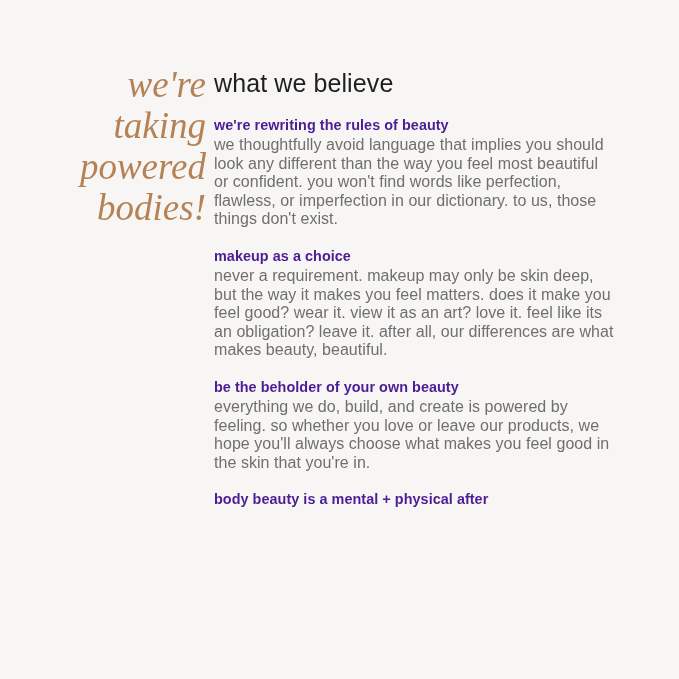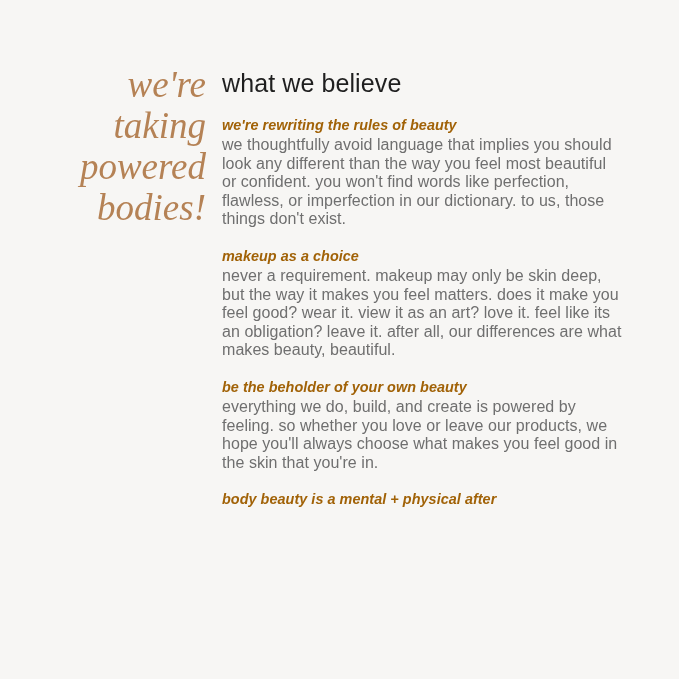--- a/index.html
+++ b/index.html
@@ -42,48 +42,47 @@
     line-height: 41px;
     letter-spacing: 0px;
   }
   .headline .hl-line {
     display: block;
     white-space: nowrap;
   }
 
   .content {
     position: absolute;
-    left: 222px;
+    left: 214px;
     top: 68px;
     width: 410px;
   }
 
   .section-title {
     color: #1f1f1f;
     font-size: 25px;
     line-height: 30px;
     font-weight: 400;
     letter-spacing: 0.1px;
     margin: 0 0 18px 0;
   }
 
   .block {
     margin-bottom: 18px;
   }
   .block:last-child {
     margin-bottom: 0;
   }
   .block-heading {
-    color: #a16207;
+    color: #4c1d95;
     font-size: 14.4px;
     line-height: 19px;
     font-weight: bold;
     letter-spacing: 0.05px;
     margin: 0 0 1px 0;
-    font-style: italic;
   }
   .block-body {
     color: #6f6f6f;
     font-size: 16px;
     line-height: 18.6px;
     letter-spacing: 0.05px;
     margin: 0;
     max-width: 400px;
   }
 

